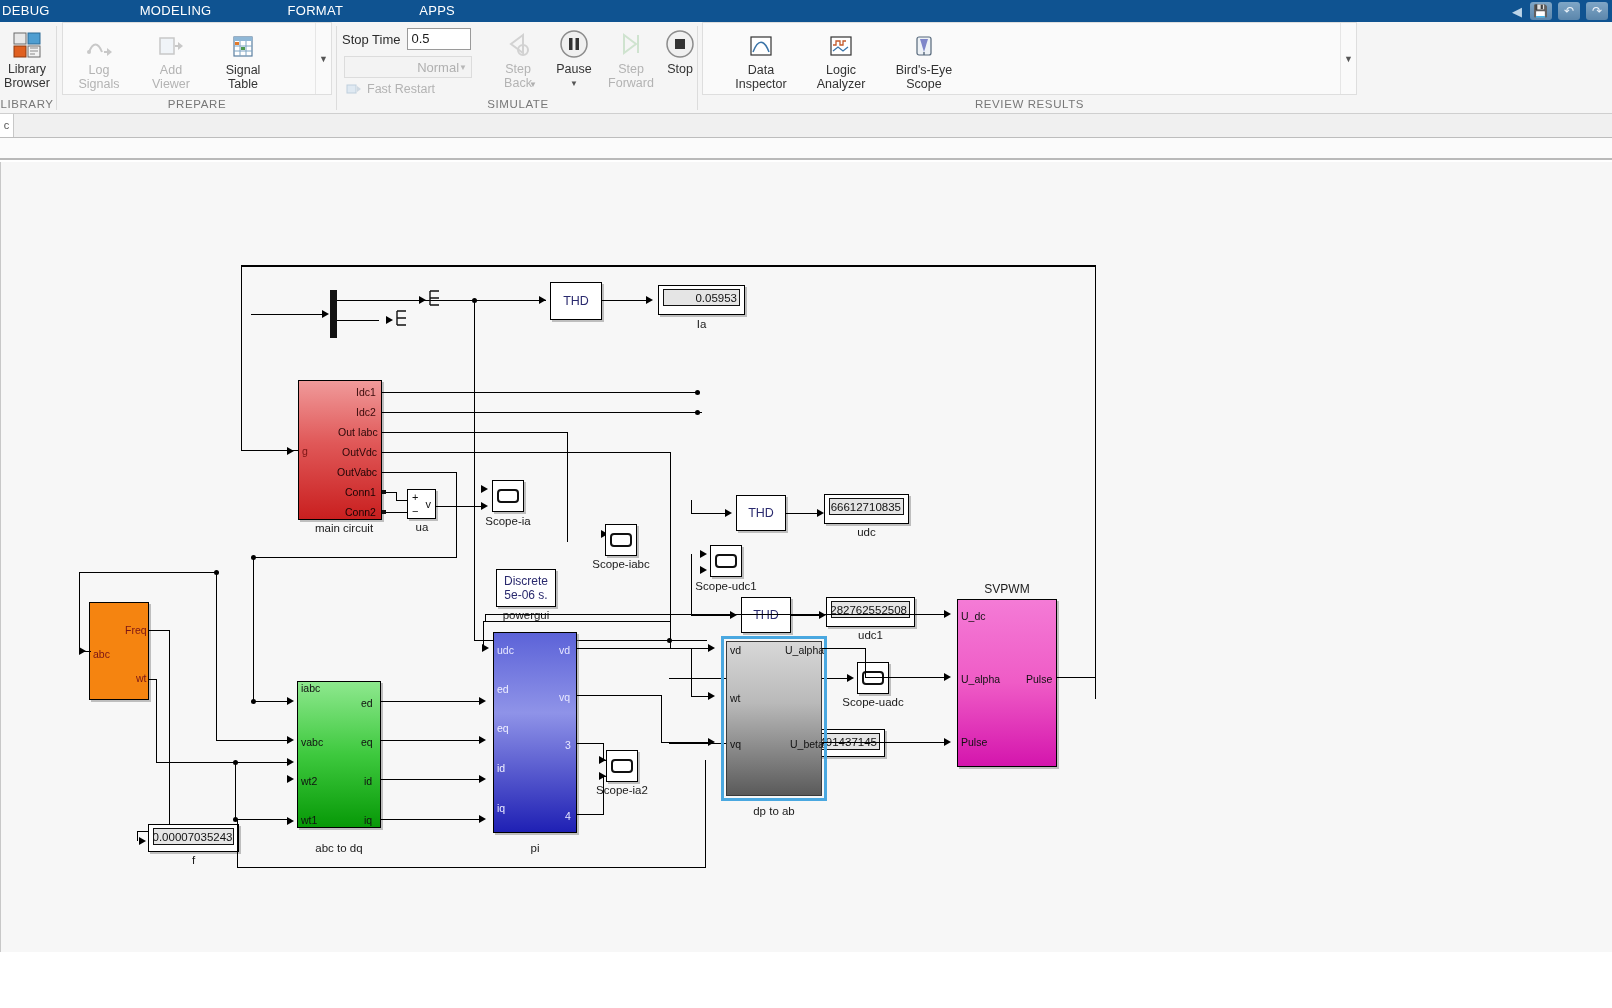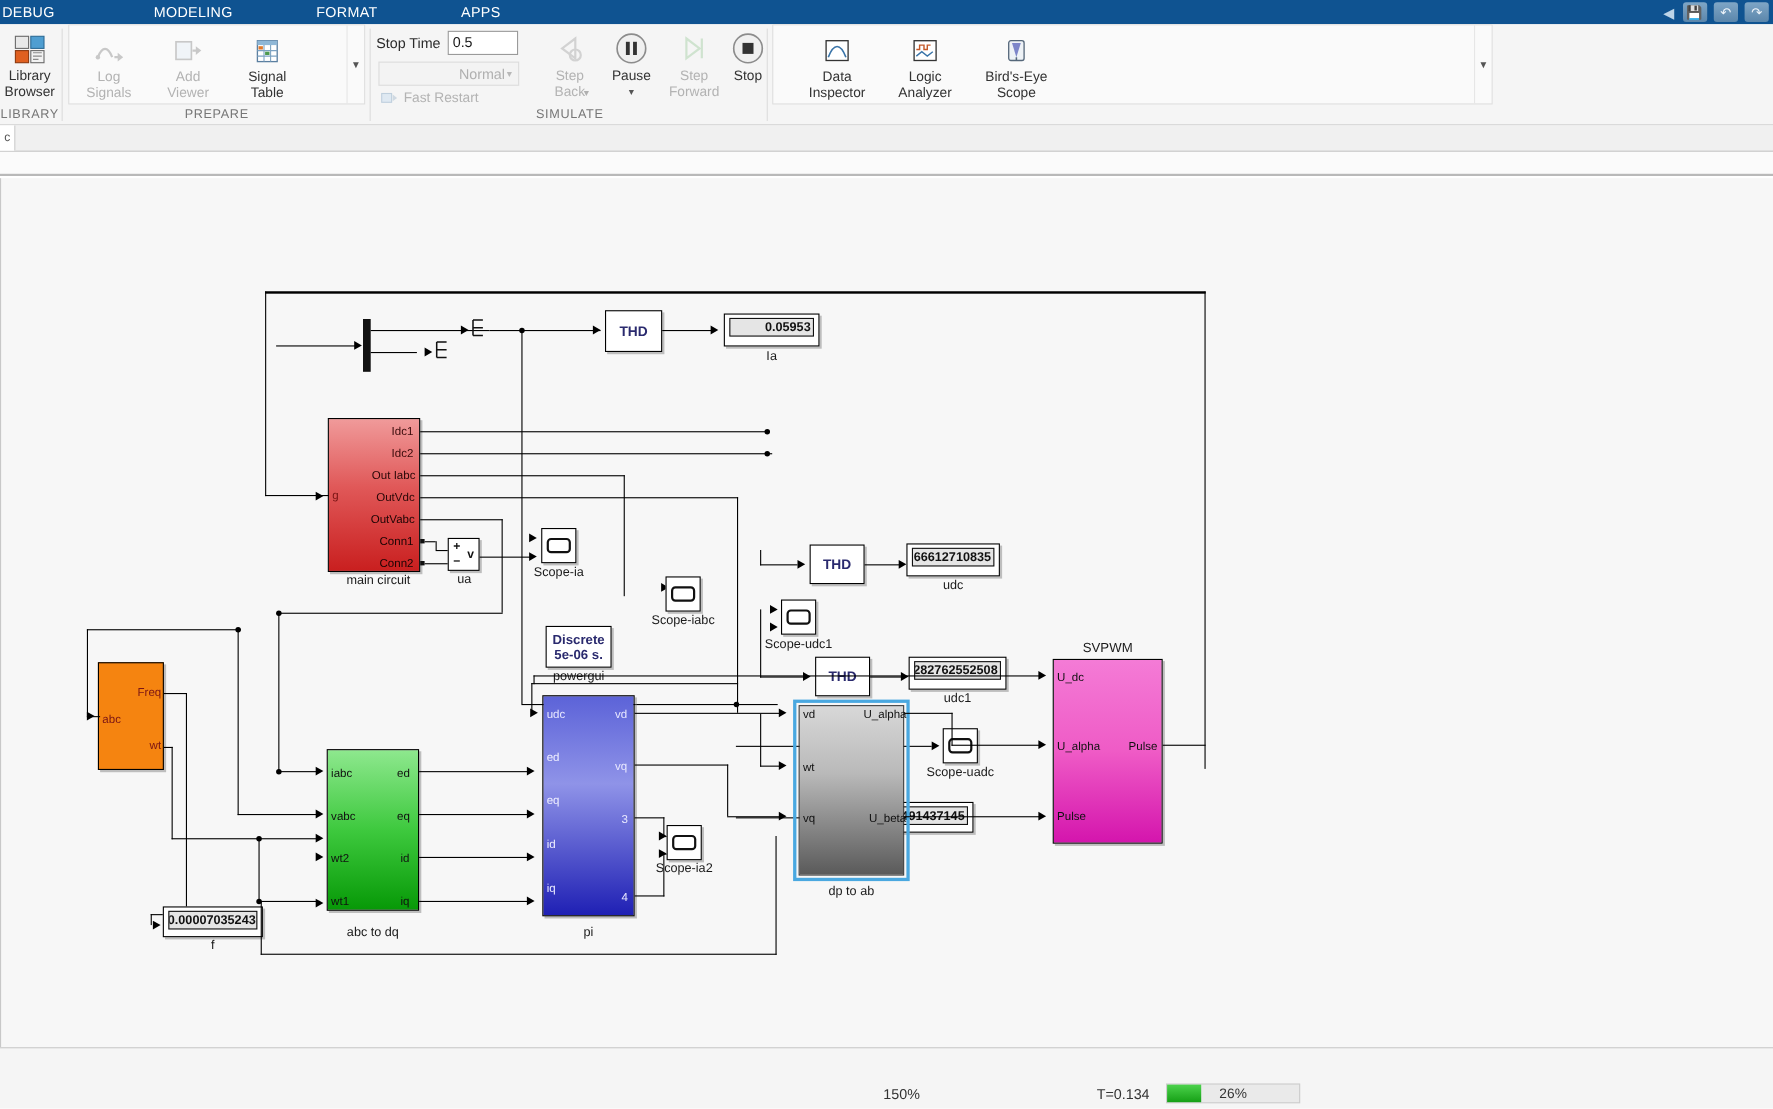--- a/index.html
+++ b/index.html
@@ -127,21 +127,21 @@
     position: absolute; left: 1060px; top: 32px; width: 122px; height: 18px;
     background: #eaeaea; border: 1px solid #cdcdcd;
   }
   .progress-fill { position: absolute; left: 0; top: 0; height: 16px; background: linear-gradient(#4cd24c, #16a016); }
   .progress-text {
     position: absolute; left: 0; top: 0; width: 120px; height: 16px;
     font-size: 12.5px; color: #333; display: flex; align-items: center; justify-content: center;
   }
 
   
-  .blk { position: absolute; border: 1px solid #000; font-weight: bold; }
+  .blk { position: absolute; border: 1px solid #000; }
   .blk-shadow { box-shadow: 2px 2px 0 rgba(120,120,120,.45); }
   .blk-label {
     position: absolute; font-size: 11.5px; color: #1a1a1a;
     text-align: center; white-space: nowrap;
   }
   .port {
     position: absolute; font-size: 10.5px; color: #111; white-space: nowrap;
   }
   .port.red { color: #7a1515; }
   .wire { position: absolute; background: #000; }
@@ -376,20 +376,21 @@
                 <path d="M10 5h8l-4 13z" fill="#7e86c9"></path>
                 <path d="M14 18v3" stroke="#55677a" stroke-width="1.4"></path>
               </svg>
             </div>
             <div class="lbl">Bird's-Eye
 Scope</div>
           </div>
           <div class="panel-caret" style="position:absolute; right:0; top:0;">▼</div>
         </div>
       </div>
+      <div class="rgroup-title">REVIEW RESULTS</div>
     </div>
   </div>
 
   <div class="subbar">
     <div class="minitab">c</div>
   </div>
   <div class="breadcrumbbar"></div>
 
   <div class="canvas">
 
@@ -568,21 +569,21 @@
     <div class="wire v" style="left:234px; top:600px; height:57px;"></div>
     <div class="junction" style="left:232px; top:655px;"></div>
 
     <div class="blk blk-shadow disp-outer" style="left:147px; top:662px; width:91px; height:28px;">
       <div class="disp-inner" style="height:17px; justify-content:center;">50.000070352431</div>
     </div>
     <div class="blk-label" style="left:147px; top:692px; width:91px;">f</div>
 
     <div class="blk blk-shadow sub-green" style="left:296px; top:519px; width:84px; height:147px;"></div>
     <div class="blk-label" style="left:292px; top:680px; width:92px;">abc to dq</div>
-    <div class="port" style="left:300px; top:535px;">iabc</div>
+    <div class="port" style="left:300px; top:520px;">iabc</div>
     <div class="port" style="left:300px; top:574px;">vabc</div>
     <div class="port" style="left:300px; top:613px;">wt2</div>
     <div class="port" style="left:300px; top:652px;">wt1</div>
     <div class="port" style="left:360px; top:535px;">ed</div>
     <div class="port" style="left:360px; top:574px;">eq</div>
     <div class="port" style="left:363px; top:613px;">id</div>
     <div class="port" style="left:363px; top:652px;">iq</div>
     <div class="arrow" style="left:286px; top:535px;"></div>
     <div class="arrow" style="left:286px; top:574px;"></div>
     <div class="arrow" style="left:286px; top:613px;"></div>
@@ -671,22 +672,14 @@
     <div class="port" style="left:960px; top:448px;">U_dc</div>
     <div class="port" style="left:960px; top:511px;">U_alpha</div>
     <div class="port" style="left:960px; top:574px;">Pulse</div>
     <div class="port" style="left:1025px; top:511px;">Pulse</div>
 
     <div class="wire h" style="left:1056px; top:515px; width:39px;"></div>
     <div class="wire h" style="left:240px; top:288px; width:0;"></div>
 
   </div>
 
-  <div class="statusbar">
-    <div class="status-zoom">150%</div>
-    <div class="status-time">T=0.134</div>
-    <div class="progress-outer">
-      <div class="progress-fill" id="pfill" style="width: 31.2px;"></div>
-      <div class="progress-text">26%</div>
-    </div>
-  </div>
 
 </div>
 
 </body></html>

